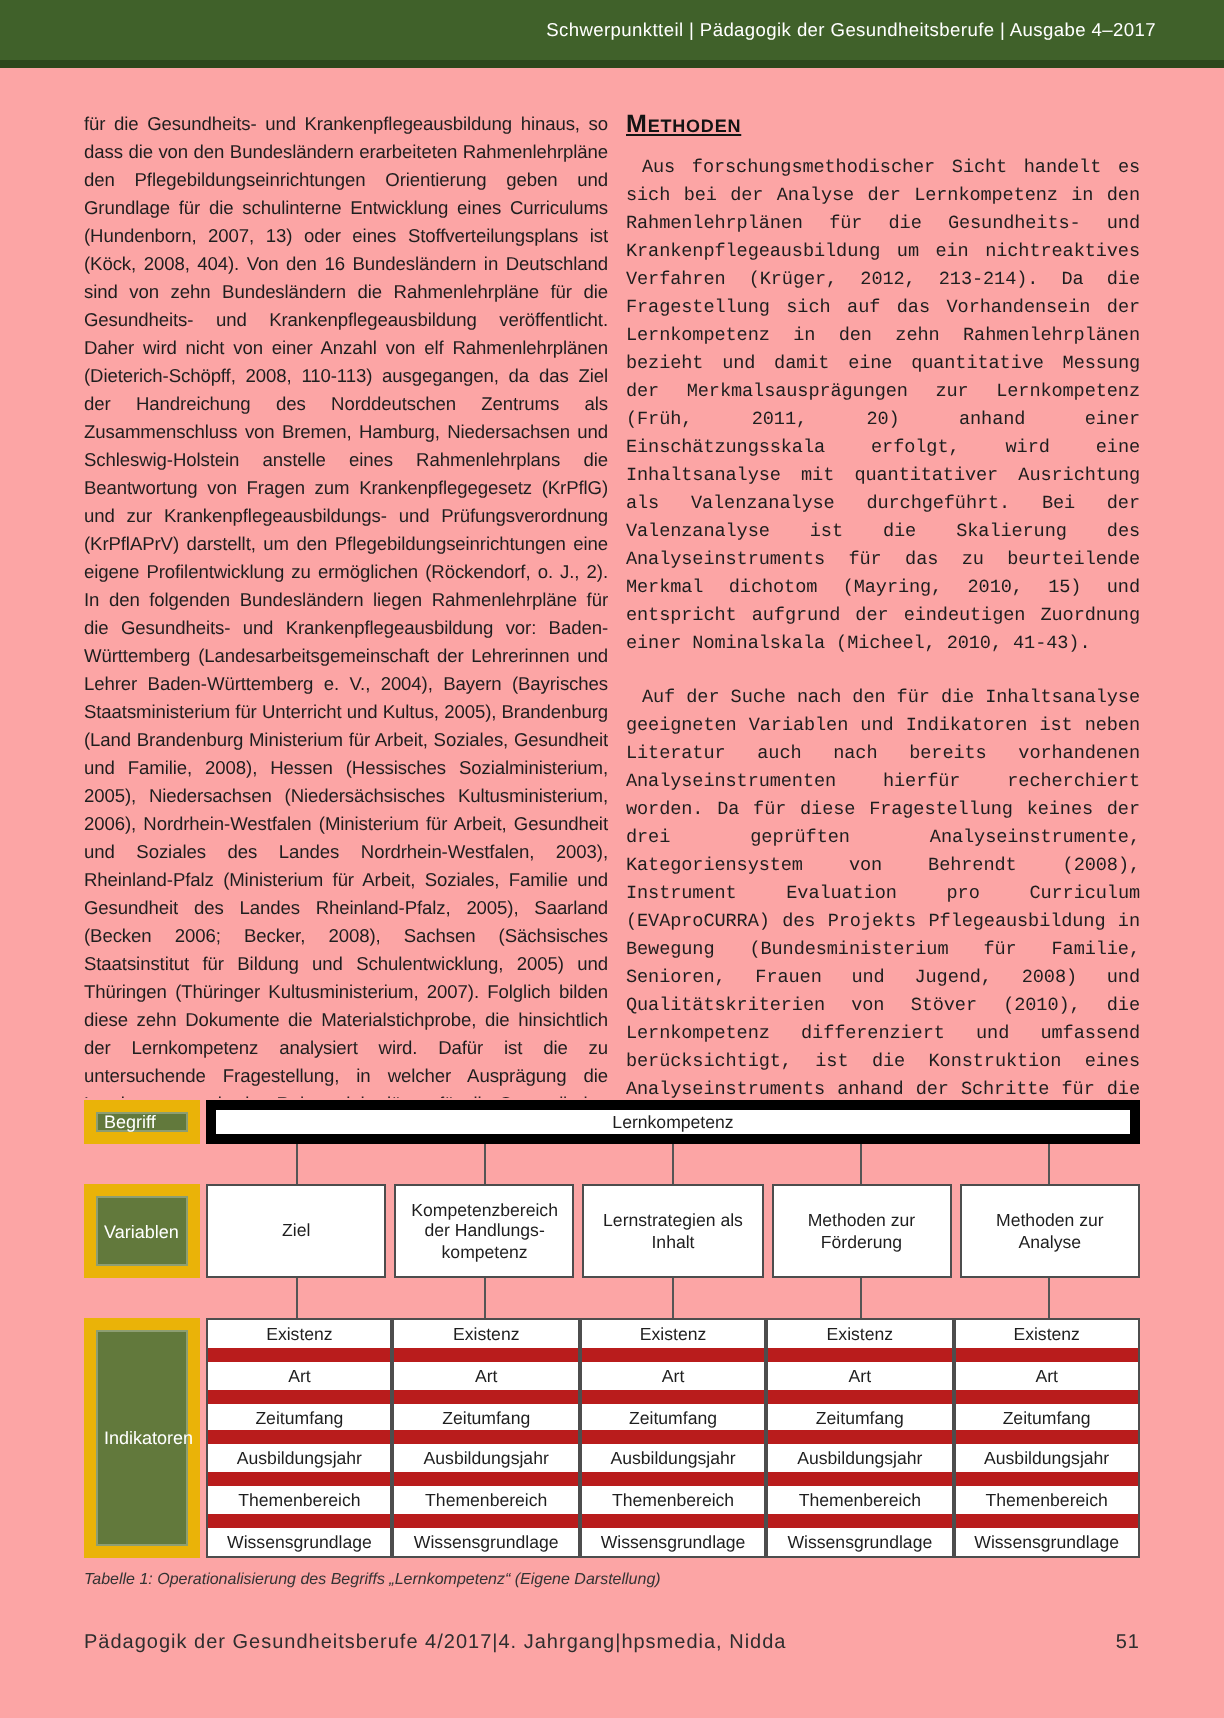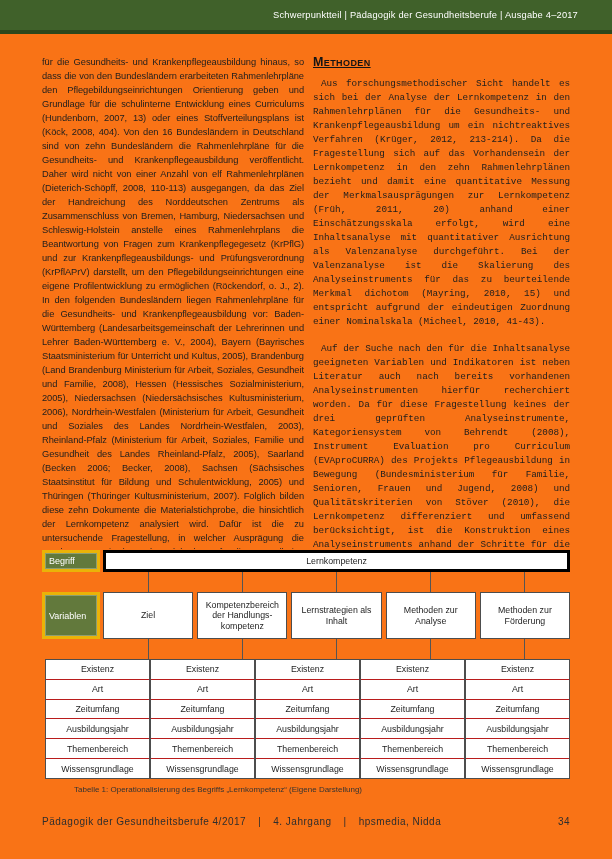--- a/index.html
+++ b/index.html
@@ -1,18 +1,18 @@
 <!DOCTYPE html>
 <html lang="de"><head>
 <meta charset="utf-8">
 <style>
   * { margin:0; padding:0; box-sizing:border-box; }
   html,body { background:#ffffff; }
   body { font-family:"Liberation Sans", sans-serif; }
-  .page { position:relative; width:612px; height:859px; background:#f97316; overflow:hidden; }
+  .page { position:relative; width:612px; height:859px; background:#fca5a5; overflow:hidden; }
 
   
   .header-bar { position:absolute; top:0; left:0; right:0; height:30px; background:#40612a; }
   .header-title { position:absolute; top:10px; right:34px; font-size:9.3px; letter-spacing:.2px; color:#ffffff; white-space:nowrap; }
   .header-stripe { position:absolute; top:30px; left:0; right:0; height:4px; background:#2d471c; }
 
   
   .col { position:absolute; top:55px; height:494px; overflow:hidden; color:#1e1e1e;
          font-size:9.3px; line-height:14px; letter-spacing:-0.05px; text-align:justify;
          -webkit-hyphens:auto; hyphens:auto; }
@@ -20,44 +20,44 @@
   .col-right { left:313px; width:257px; }
   .methods-heading { font-variant:small-caps; font-size:12.5px; font-weight:600;
                      letter-spacing:.4px; color:#141414; margin:0 0 8px 0; text-align:left;text-decoration:underline; }
   .col p { margin:0; }
   .col-right p { text-indent:8px;font-family:Liberation Mono, monospace; }
   .col-right p + p { margin-top:13px; }
 
   
   .diagram { position:absolute; left:42px; top:550px; width:528px; color:#1e1e1e; }
   .d-row { display:flex; align-items:stretch; }
-  .label-cell { width:58px; flex:0 0 58px; background:#62793c; border:3px solid #eab308;
+  .label-cell { width:58px; flex:0 0 58px; background:#62793c; border:6px solid #eab308;
                 box-shadow:inset 0 0 0 1px rgba(255,255,255,.28);
                 color:#ffffff; font-size:9px; display:flex; align-items:center; padding-left:4px; }
   .row-begriff { height:22px; }
-  .begriff-value { margin-left:3px; flex:1; border:3px solid #000000; background:#fff;
+  .begriff-value { margin-left:3px; flex:1; border:5px solid #000000; background:#fff;
                    display:flex; align-items:center; justify-content:center; font-size:8.8px; }
   .connector-row { height:20px; margin-left:61px; display:flex; gap:4px; }
   .conn { flex:1; display:flex; justify-content:center; }
   .conn i { display:block; width:1px; height:100%; background:#555; }
   .row-variablen { height:47px; }
   .var-boxes { flex:1; margin-left:3px; display:flex; gap:4px; }
   .var-cell { flex:1; border:1px solid #4d4d4d; background:#fff; display:flex; align-items:center;
               justify-content:center; text-align:center; font-size:8.8px; line-height:10.5px; padding:1px 3px; }
   .row-indicators { height:120px; }
   .ind-cols { flex:1; margin-left:3px; display:flex; gap:0; }
   .ind-col { flex:1; border:1px solid #4d4d4d; background:#fff; display:flex; flex-direction:column; }
-  .ind-cell { flex:1; border-top:1px solid #b91c1c; display:flex; align-items:center;
+  .ind-cell { flex:1; border-top:7px solid #b91c1c; display:flex; align-items:center;
               justify-content:center; font-size:8.8px; }
   .ind-cell:first-child { border-top:none; }
-  .table-caption { margin-top:6px; font-size:8px; color:#333333;margin-left:32px; }
+  .table-caption { margin-top:6px; font-style:italic; font-size:8px; color:#333333; }
 
   
   .footer { position:absolute; left:42px; right:42px; top:816px; display:flex; align-items:baseline;
-            gap:12px; font-size:10px; letter-spacing:.5px; color:#2e2e2e; }
+            font-size:10px; letter-spacing:.5px; color:#2e2e2e; }
   .footer .sep { color:#2e2e2e; }
   .page-number { margin-left:auto; }
 </style>
 </head>
 <body>
 
 <div class="page">
 
   <div class="header-bar">
     <div class="header-title">Schwerpunktteil | Pädagogik der Gesundheitsberufe | Ausgabe 4–2017</div>
@@ -98,22 +98,22 @@
           <i></i>
         </div>
     </div>
 
     <div class="d-row row-variablen">
       <div class="label-cell">Variablen</div>
       <div class="var-boxes">
         <div class="var-cell">Ziel</div>
         <div class="var-cell">Kompetenzbereich der Handlungs­kompetenz</div>
         <div class="var-cell">Lernstrategien als Inhalt</div>
+        <div class="var-cell">Methoden zur Förderung</div>
         <div class="var-cell">Methoden zur Analyse</div>
-        <div class="var-cell">Methoden zur Förderung</div>
       </div>
     </div>
 
     <div class="connector-row">
       <div class="conn">
           <i></i>
         </div>
       <div class="conn">
           <i></i>
         </div>
@@ -122,20 +122,21 @@
         </div>
       <div class="conn">
           <i></i>
         </div>
       <div class="conn">
           <i></i>
         </div>
     </div>
 
     <div class="d-row row-indicators">
+      <div class="label-cell">Indikatoren</div>
       <div class="ind-cols">
 
         <div class="ind-col">
           <div class="ind-cell">Existenz</div>
           <div class="ind-cell">Art</div>
           <div class="ind-cell">Zeitumfang</div>
           <div class="ind-cell">Ausbildungsjahr</div>
           <div class="ind-cell">Themenbereich</div>
           <div class="ind-cell">Wissensgrundlage</div>
         </div>
@@ -181,16 +182,16 @@
 
     <div class="table-caption">Tabelle 1: Operationalisierung des Begriffs „Lernkompetenz“ (Eigene Darstellung)</div>
   </div>
 
   <div class="footer">
     <span>Pädagogik der Gesundheitsberufe 4/2017</span>
     <span class="sep">|</span>
     <span>4. Jahrgang</span>
     <span class="sep">|</span>
     <span>hpsmedia, Nidda</span>
-    <span class="page-number">34</span>
+    <span class="page-number">51</span>
   </div>
 
 </div>
 
 </body></html>

